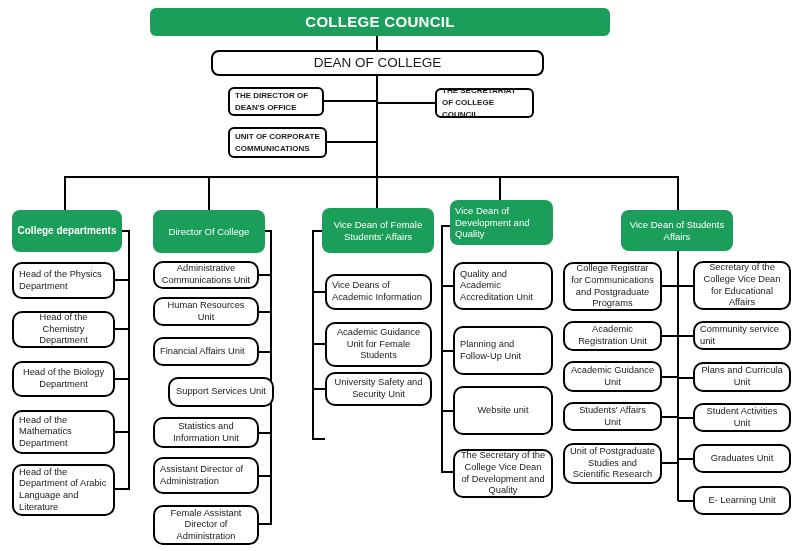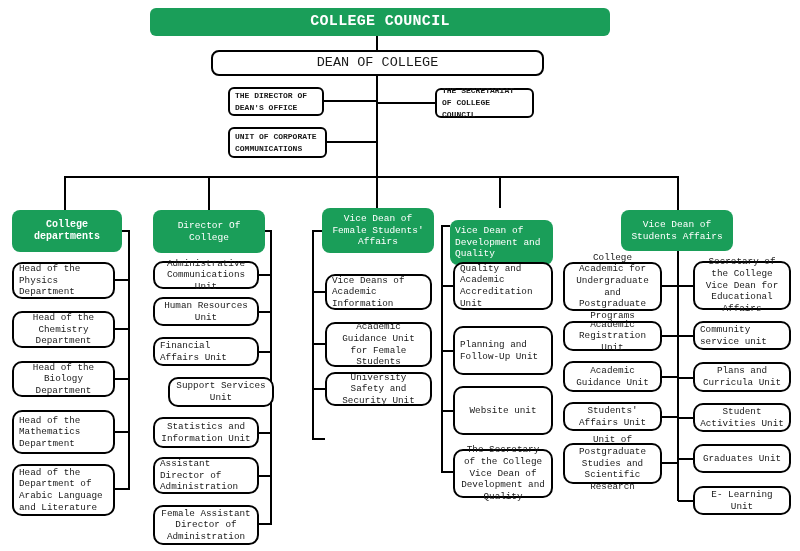--- a/index.html
+++ b/index.html
@@ -1,17 +1,17 @@
 <!DOCTYPE html>
 <html><head>
 <meta charset="utf-8">
 <style>
   html,body{margin:0;padding:0;background:#ffffff;}
   #canvas{position:relative;width:800px;height:551px;background:#ffffff;overflow:hidden;
-          font-family:Liberation Mono, monospace;color:#1a1a1a;}
+          font-family:Liberation Sans, sans-serif;color:#1a1a1a;}
   .box{position:absolute;box-sizing:border-box;display:flex;align-items:center;justify-content:center;
        text-align:center;background:#ffffff;border:2px solid #000000;border-radius:10px;
        font-size:9.3px;line-height:1.25;padding:2px 5px;}
   .green{background:#1a9e59;border:none;color:#ffffff;}
   .lft{justify-content:flex-start;text-align:left;}
   .ln{position:absolute;background:#000000;}
   .council{font-size:15px;font-weight:600;letter-spacing:.3px;border-radius:6px;}
   .dean{font-size:13.5px;border-radius:8px;}
   .small{font-size:8px;font-weight:600;border-radius:6px;line-height:1.5;border-width:2px;}
   .hdr{font-size:9.5px;border-radius:8px;}
@@ -98,29 +98,29 @@
   <div class="box" style="left:168px;top:377px;width:106px;height:30px">Support Services Unit</div>
   <div class="box" style="left:153px;top:417px;width:106px;height:31px">Statistics and Information Unit</div>
   <div class="box lft" style="left:153px;top:457px;width:106px;height:37px">Assistant Director of Administration</div>
   <div class="box" style="left:153px;top:505px;width:106px;height:40px">Female Assistant Director of Administration</div>
 
   <div class="box green hdr" style="left:322px;top:208px;width:112px;height:45px">Vice Dean of Female Students' Affairs</div>
   <div class="box lft" style="left:325px;top:274px;width:107px;height:36px">Vice Deans of Academic Information</div>
   <div class="box" style="left:325px;top:322px;width:107px;height:45px">Academic Guidance Unit for Female Students</div>
   <div class="box" style="left:325px;top:372px;width:107px;height:34px">University Safety and Security Unit</div>
 
-  <div class="box green hdr lft" style="left:450px;top:220px;width:103px;height:45px">Vice Dean of Development and Quality</div>
+  <div class="box green hdr lft" style="left:450px;top:200px;width:103px;height:45px">Vice Dean of Development and Quality</div>
   <div class="box lft" style="left:453px;top:262px;width:100px;height:48px">Quality and Academic Accreditation Unit</div>
   <div class="box lft" style="left:453px;top:326px;width:100px;height:49px">Planning and Follow-Up Unit</div>
   <div class="box" style="left:453px;top:386px;width:100px;height:49px">Website unit</div>
   <div class="box" style="left:453px;top:449px;width:100px;height:49px">The Secretary of the College Vice Dean of Development and Quality</div>
 
   <div class="box green hdr" style="left:621px;top:210px;width:112px;height:41px">Vice Dean of Students Affairs</div>
 
-  <div class="box" style="left:563px;top:262px;width:99px;height:49px">College Academic for Undergraduate and Postgraduate Programs</div>
+  <div class="box" style="left:563px;top:262px;width:99px;height:49px">College Registrar for Communications and Postgraduate Programs</div>
   <div class="box" style="left:563px;top:361px;width:99px;height:31px">Academic Guidance Unit</div>
   <div class="box" style="left:563px;top:321px;width:99px;height:30px">Academic Registration Unit</div>
   <div class="box" style="left:563px;top:402px;width:99px;height:29px">Students' Affairs Unit</div>
   <div class="box" style="left:563px;top:443px;width:99px;height:41px">Unit of Postgraduate Studies and Scientific Research</div>
 
   <div class="box" style="left:693px;top:261px;width:98px;height:49px">Secretary of the College Vice Dean for Educational Affairs</div>
   <div class="box lft" style="left:693px;top:321px;width:98px;height:29px">Community service unit</div>
   <div class="box" style="left:693px;top:362px;width:98px;height:30px">Plans and Curricula Unit</div>
   <div class="box" style="left:693px;top:403px;width:98px;height:29px">Student Activities Unit</div>
   <div class="box" style="left:693px;top:444px;width:98px;height:29px">Graduates Unit</div>

